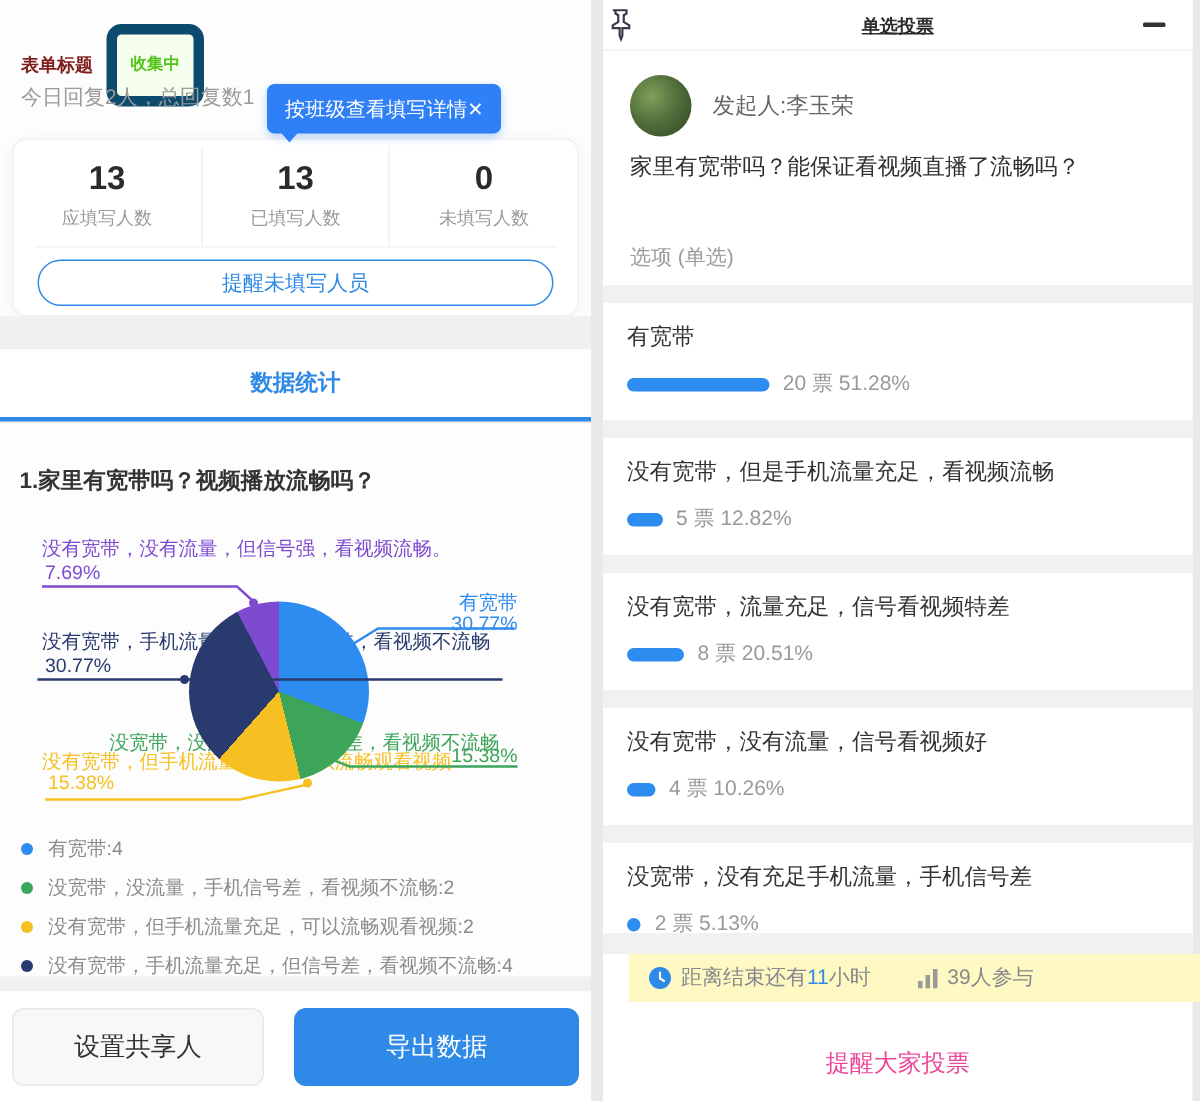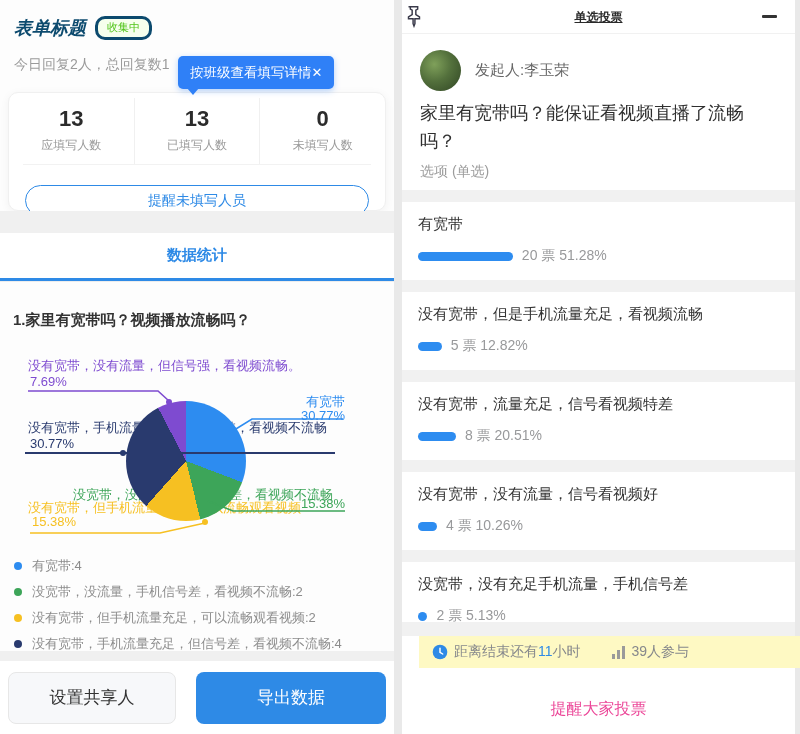--- a/index.html
+++ b/index.html
@@ -3,35 +3,35 @@
 <meta charset="utf-8">
 <style>
   * { margin:0; padding:0; box-sizing:border-box; }
   html,body { width:800px; height:734px; }
   body { font-family:"Liberation Sans","DejaVu Sans",sans-serif; background:#e9e9e9; position:relative; overflow:hidden; }
   .screen { position:absolute; inset:0; width:800px; height:734px; }
 
   
   .panel-left { position:absolute; left:0; top:0; width:394px; height:734px; background:#fdfdfd; }
   .lp-title-row { position:absolute; left:14px; top:16px; display:flex; align-items:center; gap:9px; }
-  .lp-title { font-size:18px; font-weight:700; color:#0c4a6e;font-style:italic; }
-  .status-badge { font-size:11px; color:#52C41A; border:3px solid #0c4a6e; background:#f6ffed; border-radius:10px; padding:2px 9px; line-height:1.2; }
+  .lp-title { font-size:12px; font-weight:700; color:#7f1d1d; }
+  .status-badge { font-size:11px; color:#52C41A; border:7px solid #0c4a6e; background:#f6ffed; border-radius:10px; padding:14px 9px; line-height:1.2;font-weight:bold; }
   .lp-subtitle { position:absolute; left:14px; top:56px; font-size:14px; color:#9a9a9a; }
   .tooltip { position:absolute; left:178px; top:56px; height:33px; background:#2f80f7; color:#fff; border-radius:5px; display:flex; align-items:center; padding:0 12px; font-size:13.5px; z-index:9; box-shadow:0 2px 6px rgba(47,128,247,.35); }
   .tooltip::after { content:''; position:absolute; left:9px; bottom:-6px; border-left:6px solid transparent; border-right:6px solid transparent; border-top:7px solid #2f80f7; }
   .tooltip .close { font-size:13px; cursor:pointer; line-height:1; }
 
   .stats-card { position:absolute; left:8px; top:92px; width:378px; height:119px; background:#fff; border:1px solid #f0f0f0; border-radius:10px; box-shadow:0 2px 10px rgba(0,0,0,.05); }
   .stats-row { display:flex; height:66px; margin-top:5px; }
   .stat-col { flex:1; text-align:center; padding-top:8px; }
   .stat-col + .stat-col { border-left:1px solid #f0f0f0; }
   .stat-value { font-size:22px; font-weight:700; color:#2b2b2b; }
   .stat-label { font-size:12px; color:#9a9a9a; margin-top:5px; }
   .stats-divider { height:1px; background:#f2f2f2; margin:0 14px; }
-  .remind-btn { margin:20px auto 0; width:344px; height:31px; border:1px solid #2E8AE6; color:#2E8AE6; border-radius:16px; background:#fff; font-size:14px; display:flex; align-items:center; justify-content:center; cursor:pointer; }
+  .remind-btn { margin:8px auto 0; width:344px; height:31px; border:1px solid #2E8AE6; color:#2E8AE6; border-radius:16px; background:#fff; font-size:14px; display:flex; align-items:center; justify-content:center; cursor:pointer; }
 
   .gray-band { position:absolute; left:0; width:394px; background:#f0f0f0; }
   .band1 { top:211px; height:22px; }
   .tabs { position:absolute; left:0; top:233px; width:394px; height:49px; background:#fff; display:flex; border-bottom:1px solid #ededed; }
   .tab { flex:1; display:flex; align-items:center; justify-content:center; font-size:15px; color:#333; cursor:pointer; }
   .tab.active { color:#2E8AE6; border-bottom:3px solid #2E8AE6; font-weight:600; }
 
   .lp-question { position:absolute; left:13px; top:311px; font-size:15px; font-weight:700; color:#333; }
 
   .chart-area { position:absolute; left:0; top:345px; width:394px; height:210px; }
@@ -55,21 +55,21 @@
   
   .panel-right { position:absolute; left:402px; top:0; width:393px; height:734px; background:#fff; }
   .rp-header { position:absolute; left:0; top:0; width:393px; height:34px; background:#fff; border-bottom:1px solid #f1f1f1; }
   .rp-title { position:absolute; left:0; right:0; top:0; height:34px; text-align:center; line-height:34px; font-size:12px; font-weight:700; color:#2b2b2b;text-decoration:underline; }
   .pin-icon { position:absolute; left:1px; top:4px; width:22px; height:24px; color:#3a3a4a; }
   .minus-icon { position:absolute; right:18px; top:15px; width:15px; height:3px; background:#333; border-radius:1px; cursor:pointer; }
 
   .initiator-row { position:absolute; left:18px; top:50px; display:flex; align-items:center; gap:14px; }
   .avatar { width:41px; height:41px; border-radius:50%; background:radial-gradient(circle at 35% 35%, #7fa05a 0%, #53703c 45%, #2f4423 100%); }
   .initiator-label { font-size:15px; color:#666; }
-  .rp-question { position:absolute; left:18px; top:100px; width:345px; font-size:18px; font-weight:500; color:#2f2f2f; line-height:1.55; }
+  .rp-question { position:absolute; left:18px; top:100px; width:345px; font-size:15px; font-weight:500; color:#2f2f2f; line-height:1.55; }
   .rp-options-label { position:absolute; left:18px; top:163px; font-size:14px; color:#9c9c9c; }
   .rp-gap { position:absolute; left:0; width:393px; background:#f1f1f1; }
   .gap0 { top:190px; height:12px; }
 
   .options-list { position:absolute; left:0; top:202px; width:393px; }
   .option-card { background:#fff; padding:13px 16px 15px; cursor:pointer; }
   .option-label { font-size:15px; color:#333; }
   .option-bar-row { display:flex; align-items:center; gap:9px; margin-top:13px; }
   .vote-bar { height:9px; background:#2D8CF0; border-radius:5px; }
   .vote-text { font-size:14px; color:#98999b; }

